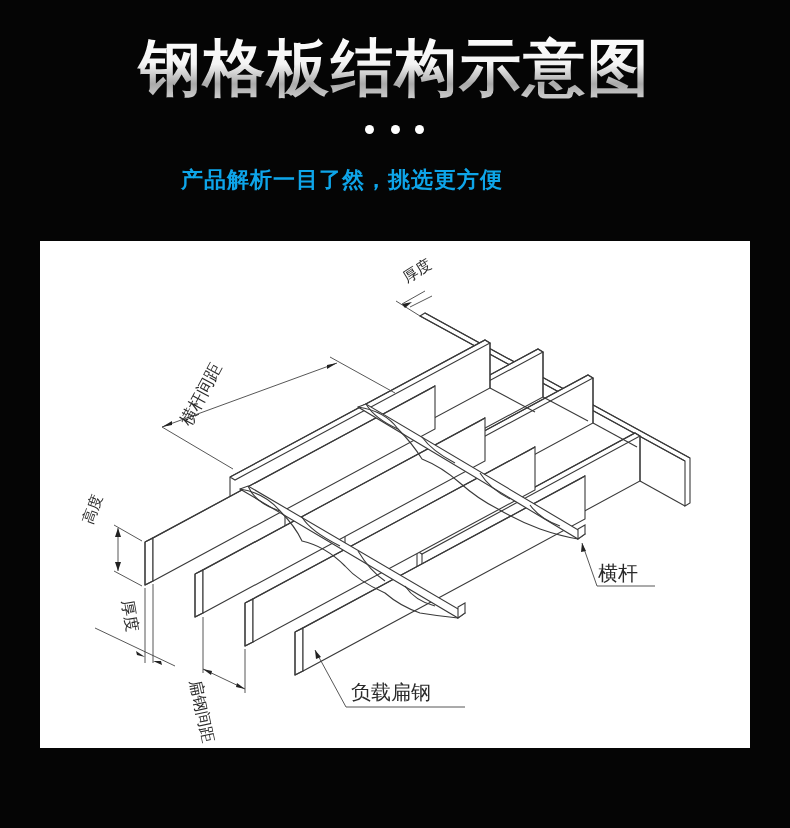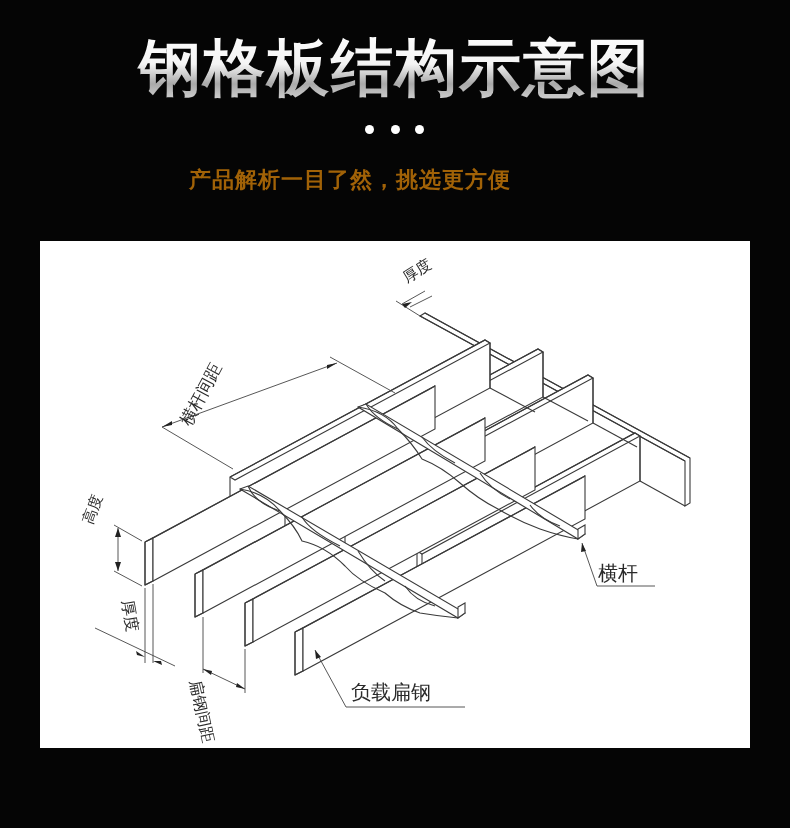--- a/index.html
+++ b/index.html
@@ -5,22 +5,22 @@
   html, body { margin:0; padding:0; }
   body { width:790px; height:828px; background:#050505; position:relative; overflow:hidden;
          font-family:"DejaVu Sans", sans-serif; }
   .title { position:absolute; left:0; top:28px; width:790px; text-align:center;
            font-size:62px; font-weight:bold; letter-spacing:2px; line-height:80px;
            color:#e8e8e8;
            background:linear-gradient(180deg,#ffffff 0%,#f4f4f4 45%,#a9a9a9 70%,#e6e6e6 100%);
            -webkit-background-clip:text; background-clip:text; -webkit-text-fill-color:transparent; }
   .dots { position:absolute; left:0; top:125px; width:790px; height:12px; }
   .dot { position:absolute; top:0; width:9px; height:9px; border-radius:50%; background:#fff; }
-  .subtitle { position:absolute; left:8px; top:164px; width:684px; text-align:center;
-              font-size:22px; font-weight:bold; color:#a16207; letter-spacing:1px; line-height:32px; }
+  .subtitle { position:absolute; left:0; top:164px; width:684px; text-align:center;
+              font-size:22px; font-weight:bold; color:#0ea5e9; letter-spacing:1px; line-height:32px; }
   .panel { position:absolute; left:40px; top:241px; width:710px; height:507px; background:#ffffff; }
   svg { position:absolute; left:0; top:0; }
   .ln { stroke:#3a3a3a; stroke-width:1.1; fill:none; }
   .fillw { fill:#ffffff; stroke:#3a3a3a; stroke-width:1.1; }
   .dim { stroke:#444; stroke-width:0.9; fill:none; }
   .lbl { font-family:"DejaVu Serif", serif; fill:#2a2a2a; }
 </style>
 </head>
 <body>
 

